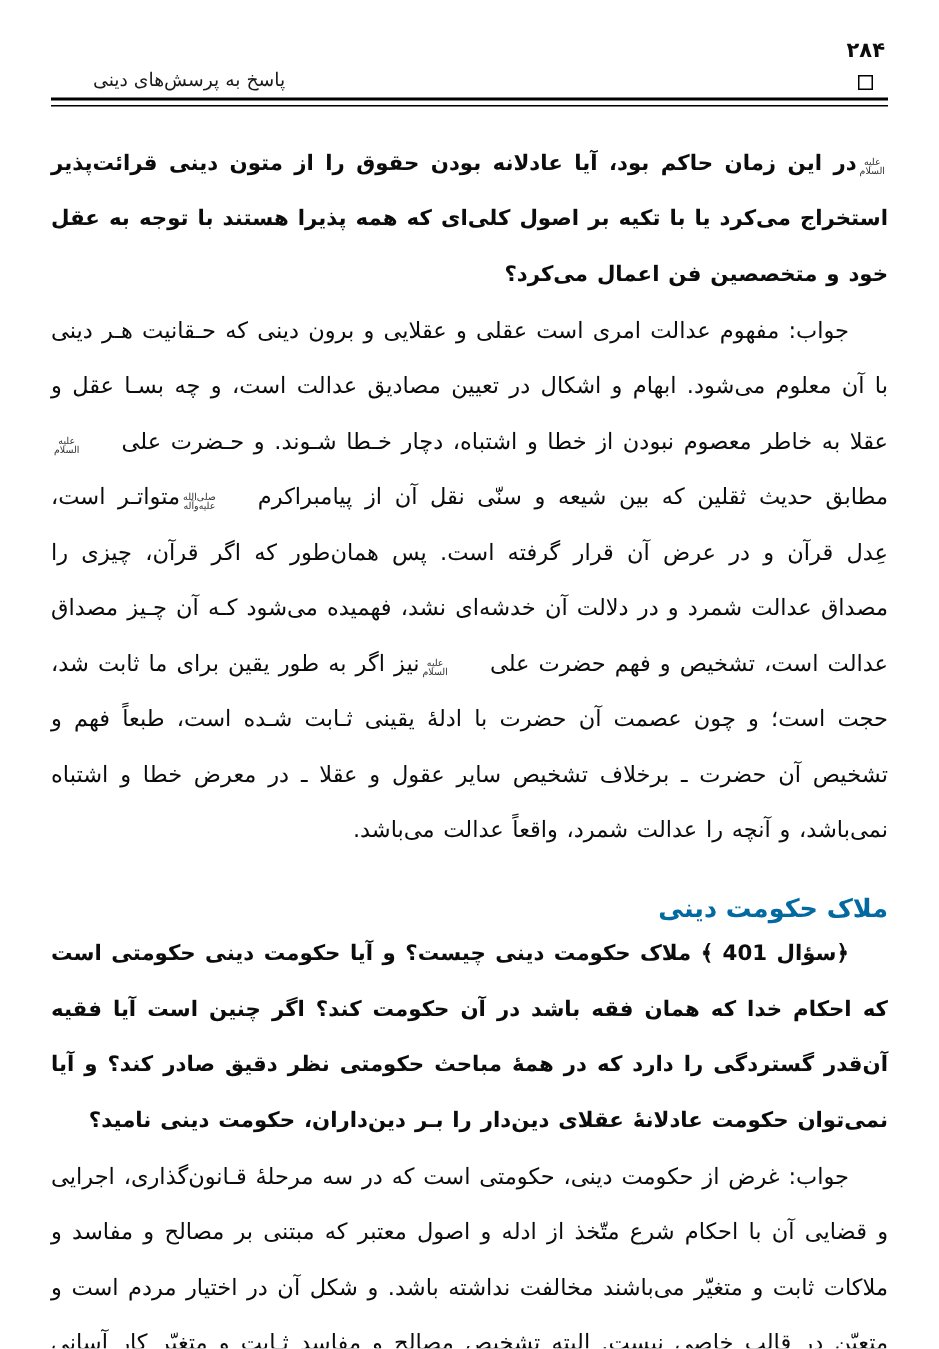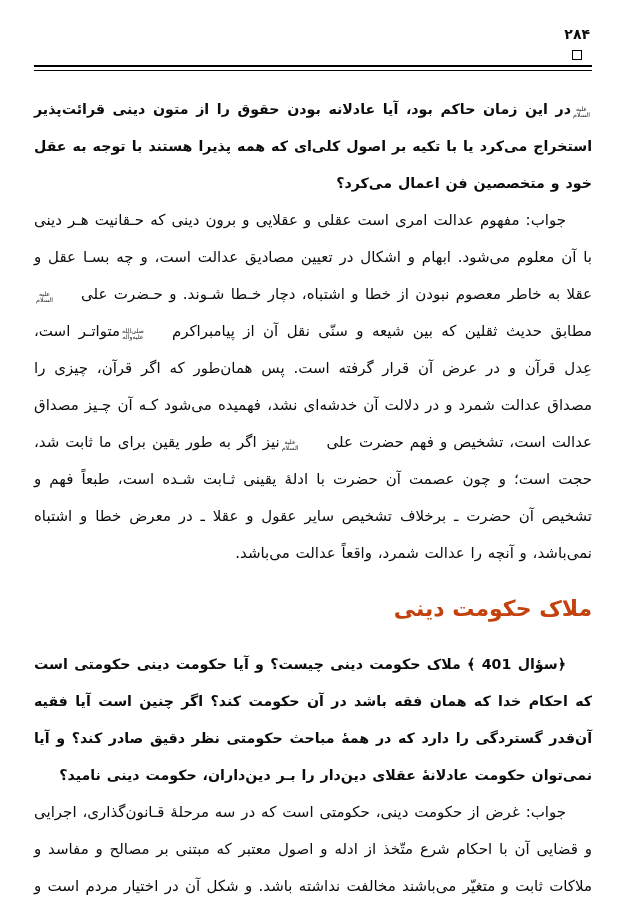--- a/index.html
+++ b/index.html
@@ -79,37 +79,38 @@
     line-height: 6px;
     font-weight: normal;
     text-align: center;
     color: #2b2b2b;
     letter-spacing: 0;
     word-spacing: 0;
   }
   .honorific span { display: block; }
   
   .section-heading {
-    margin: 24px 0 25px 0;
-    font-size: 22px;
+    margin: 24px 0 2px 0;
+    font-size: 17px;
     font-weight: bold;
-    color: #c2410c;
+    color: #0369a1;
     text-align: right;
   }
 </style>
 </head>
 <body>
 
 <div class="page">
 
   <header class="page-header">
     <span class="page-num-wrap">
       <span>۲۸۴</span>
       <span class="page-square"></span>
     </span>
+    <span class="running-title">پاسخ به پرسش‌های دینی</span>
   </header>
 
   <div class="header-rule"></div>
 
   <p class="para q">
     <span class="honorific"><span>علیه</span><span>السلام</span></span><span>در این زمان حاکم بود، آیا عادلانه بودن حقوق را از متون دینی قرائت‌پذیر استخراج می‌کرد یا با تکیه بر اصول کلی‌ای که همه پذیرا هستند با توجه به عقل خود و متخصصین فن اعمال می‌کرد؟</span>
   </p>
 
   <p class="para indent">
     <b class="answer-label">جواب:</b>

